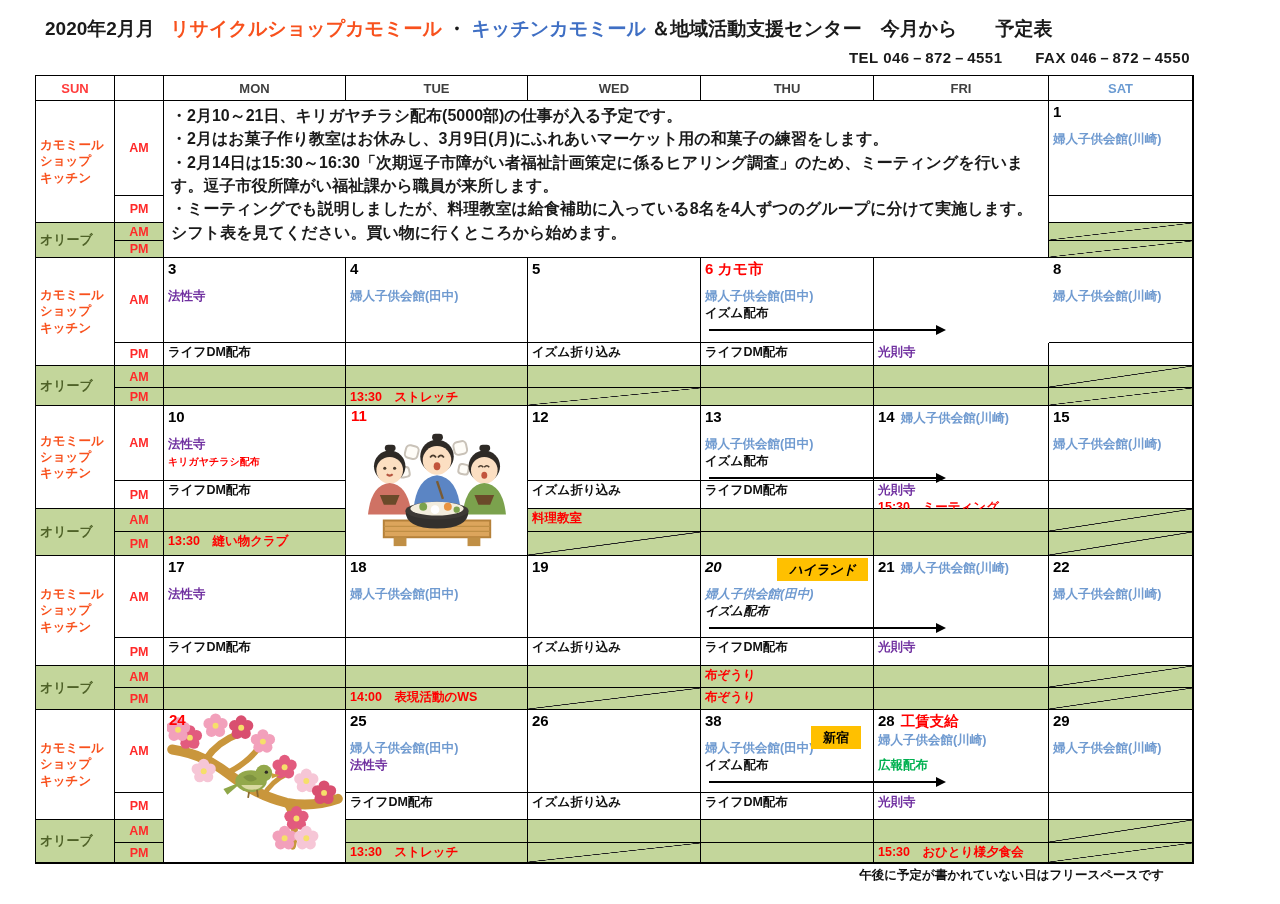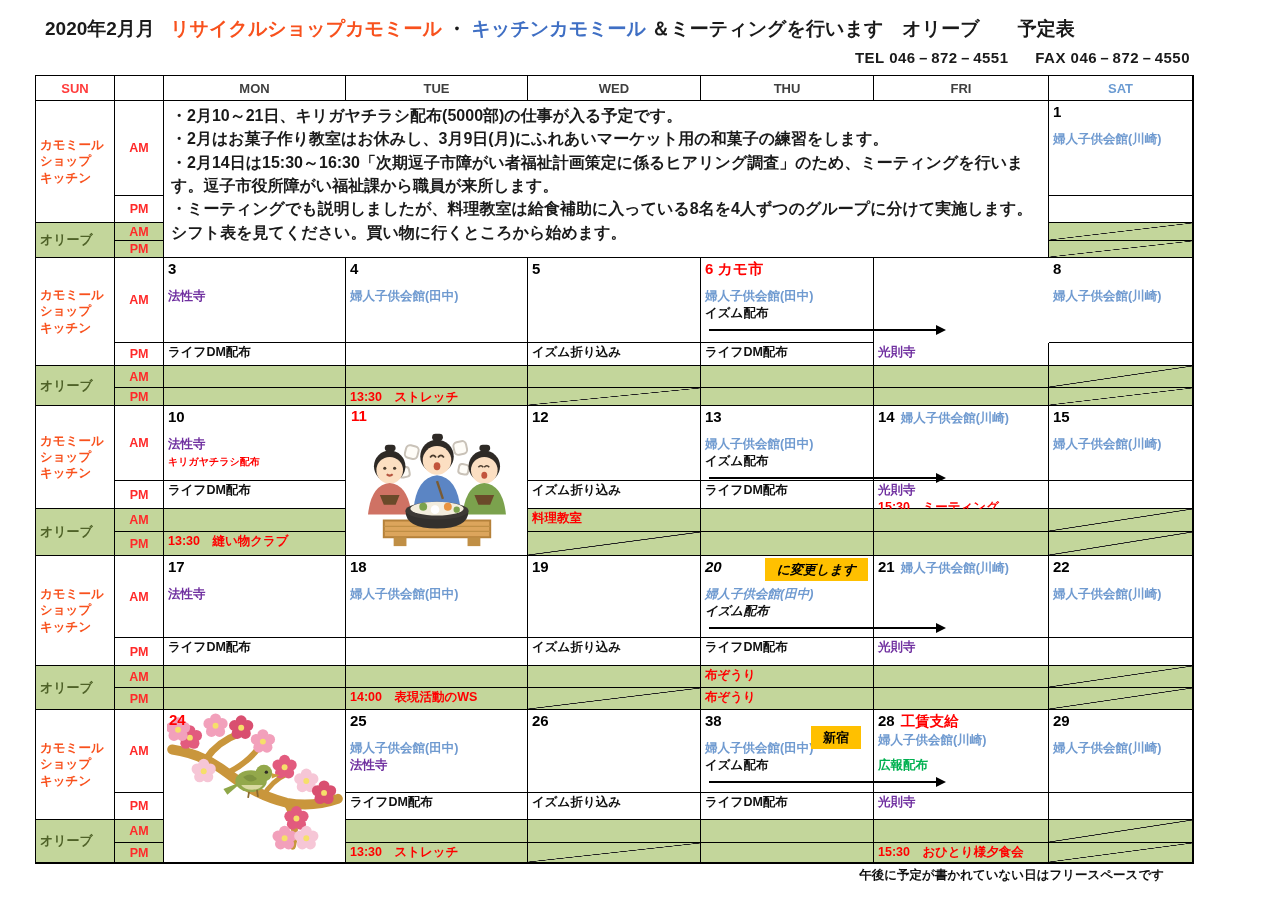--- a/index.html
+++ b/index.html
@@ -6,21 +6,21 @@
   html,body { width:1280px; height:904px; background:#fff;
     font-family:"Liberation Sans","DejaVu Sans",sans-serif; font-weight:bold; }
   .page { position:relative; width:1280px; height:904px; overflow:hidden; }
 
   .title-row { position:absolute; left:45px; top:16px; font-size:19px; color:#1a1a1a; white-space:nowrap; }
   .tt-orange { color:#f8511d; margin-left:10px; }
   .tt-blue   { color:#3f6fc4; }
   .tt-black  { color:#1a1a1a; }
 
   .contact { position:absolute; top:49px; right:90px; font-size:15px; color:#1a1a1a; letter-spacing:.5px; }
-  .contact span { margin-left:22px; }
+  .contact span { margin-left:28px; }
 
   .grid { position:absolute; left:35px; top:75px;
     display:grid;
     grid-template-columns:79px 49px 182px 182px 173px 173px 175px 144px;
     grid-template-rows:25px 95px 27px 18px 17px 85px 23px 22px 18px 75px 28px 23px 24px 82px 28px 22px 22px 83px 27px 23px 20px;
     border:1.5px solid #000; background:#fff; }
   .cell { border-right:1px solid #000; border-bottom:1px solid #000;
     padding:1px 4px; position:relative; font-size:12.5px; color:#111; overflow:visible; }
   .hdr { display:flex; align-items:center; justify-content:center; font-size:13px; color:#3f3f3f; }
   .h-sun { color:#ff3b3b; } .h-sat { color:#6b9bd2; }
@@ -56,21 +56,21 @@
 </style>
 </head>
 <body>
 
 <div class="page">
   <div class="title-row">
     <span class="tt-black">2020年2月月</span>
     <span class="tt-orange">リサイクルショップカモミール</span>
     <span class="tt-black">・</span>
     <span class="tt-blue">キッチンカモミール</span>
-    <span class="tt-black">＆ミーティングを行います　オリーブ　　予定表</span>
+    <span class="tt-black">＆地域活動支援センター　今月から　　予定表</span>
   </div>
   <div class="contact">
     <span style="margin-left:0">TEL 046－872－4551</span>
     <span>FAX 046－872－4550</span>
   </div>
   <div class="grid" id="cal-grid">
       <div class="cell hdr h-sun" style="grid-area: 1 / 1 / 2;">
         <span>SUN</span>
       </div>
       <div class="cell hdr " style="grid-area: 1 / 2 / 2;">
@@ -350,21 +350,21 @@
       </div>
       <div class="cell amcell" style="grid-area: 14 / 5 / 15;">
         <div class="line"><span class="t-date">19</span></div>
       </div>
       <div class="cell pmcell" style="grid-area: 15 / 5 / 16;">
         <div class="line"><span class="t-black">イズム折り込み</span></div>
       </div>
       <div class="cell ocell olivebg" style="grid-area: 16 / 5 / 17;"></div>
       <div class="cell ocell olivebg diag" style="grid-area: 17 / 5 / 18;"></div>
       <div class="cell amcell" style="grid-area: 14 / 6 / 15; font-style: italic;">
-        <div class="line"><span class="t-date">20</span><span class="badge">に変更します</span></div>
+        <div class="line"><span class="t-date">20</span><span class="badge">ハイランド</span></div>
         <div class="line gap"><span class="t-blue">婦人子供会館(田中)</span></div>
         <div class="line"><span class="t-black">イズム配布</span><span class="arrow"></span></div>
       </div>
       <div class="cell pmcell" style="grid-area: 15 / 6 / 16;">
         <div class="line"><span class="t-black">ライフDM配布</span></div>
       </div>
       <div class="cell ocell olivebg" style="grid-area: 16 / 6 / 17;">
         <div class="line"><span class="t-red">布ぞうり</span></div>
       </div>
       <div class="cell ocell olivebg" style="grid-area: 17 / 6 / 18;">

